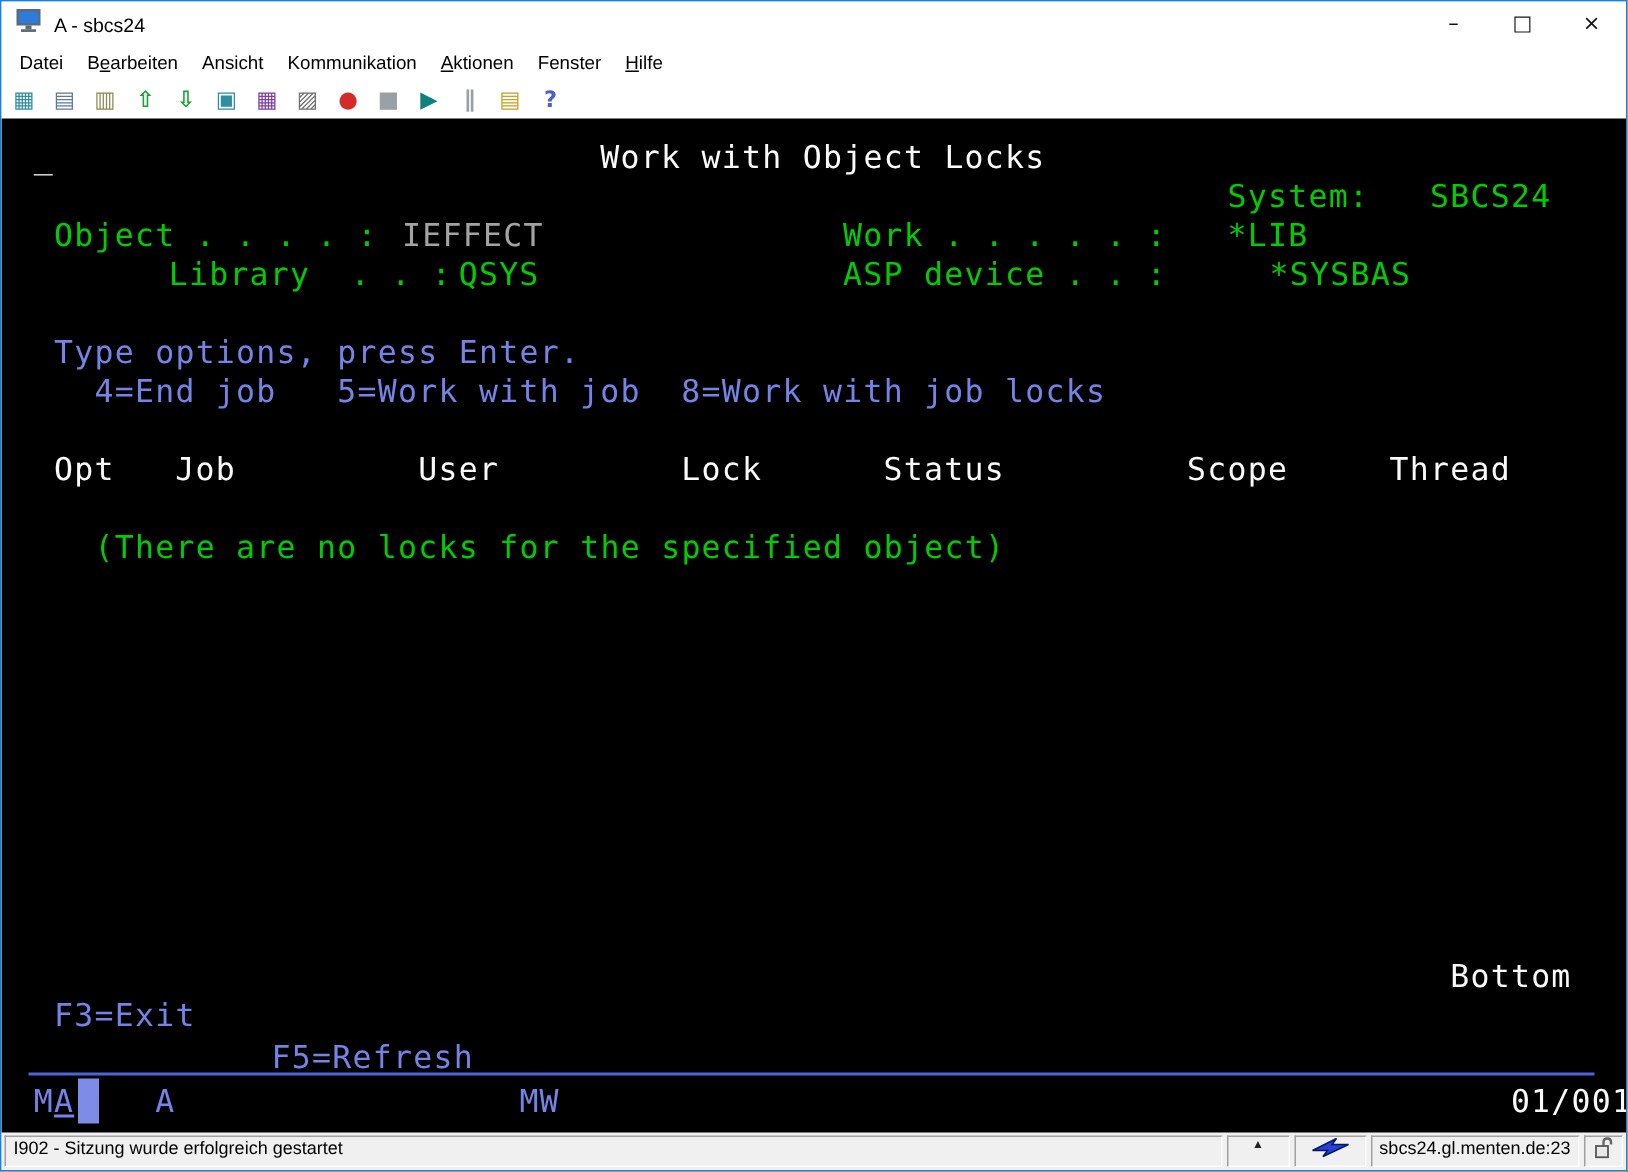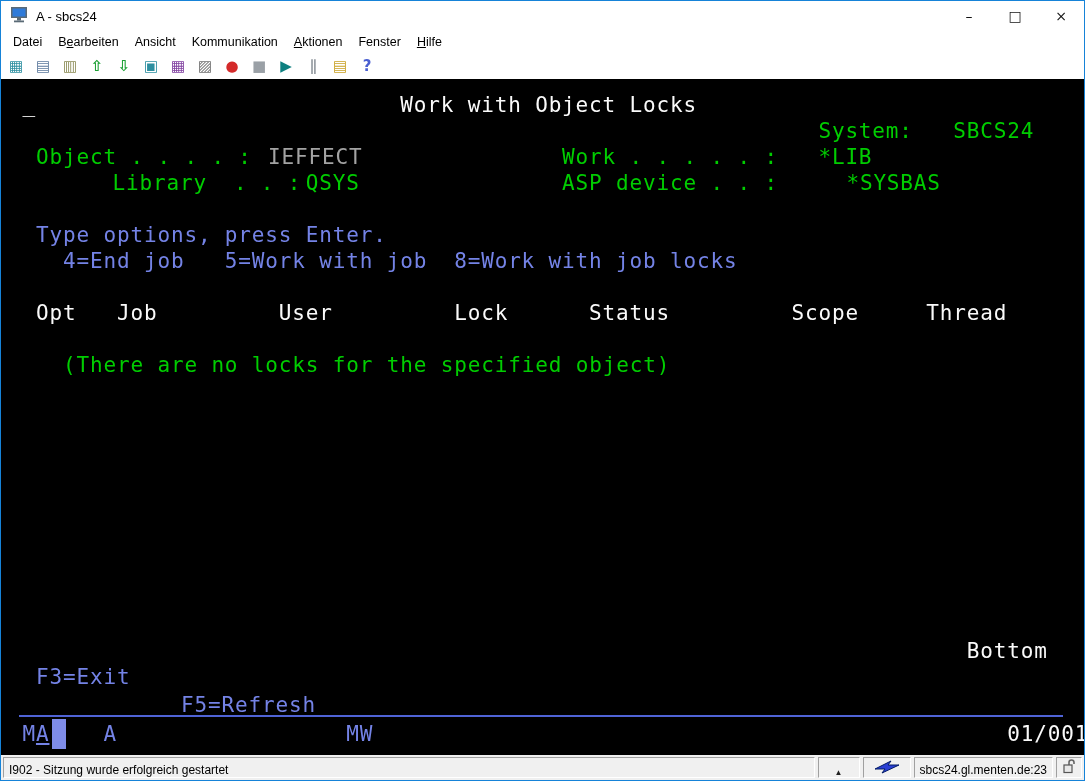--- a/index.html
+++ b/index.html
@@ -33,21 +33,21 @@
   .terminal{position:relative;flex:1 1 auto;background:#000;overflow:hidden;
     font-family:"DejaVu Sans Mono",monospace;font-size:21px;letter-spacing:0.85px;}
   .tseg{position:absolute;height:26px;line-height:26px;white-space:pre;}
   .tseg.u{text-decoration:underline;}
   .oia-sep{position:absolute;height:2px;}
   .oia-block{position:absolute;}
   
   .statusbar{height:25px;flex:0 0 25px;background:#f0f0f0;display:flex;align-items:stretch;
     padding:2px 2px 2px 2px;gap:3px;box-sizing:border-box;}
   .sb-panel{border:1px solid;border-color:#a0a0a0 #ffffff #ffffff #a0a0a0;background:#f0f0f0;
-    display:flex;align-items:flex-end;font-size:12px;color:#000;padding:0 5px;white-space:nowrap;overflow:hidden;}
+    display:flex;align-items:flex-start;font-size:12px;color:#000;padding:0 5px;white-space:nowrap;overflow:hidden;}
   .sb-msg{flex:1 1 auto;}
   .sb-arrow{flex:0 0 30px;justify-content:center;font-size:8px;color:#222;}
   .sb-bolt{flex:0 0 36px;justify-content:center;}
   .sb-host{flex:0 0 auto;}
   .sb-lock{flex:0 0 20px;justify-content:center;padding:0 2px;}
 </style>
 </head>
 <body>
 
 <div class="window">

